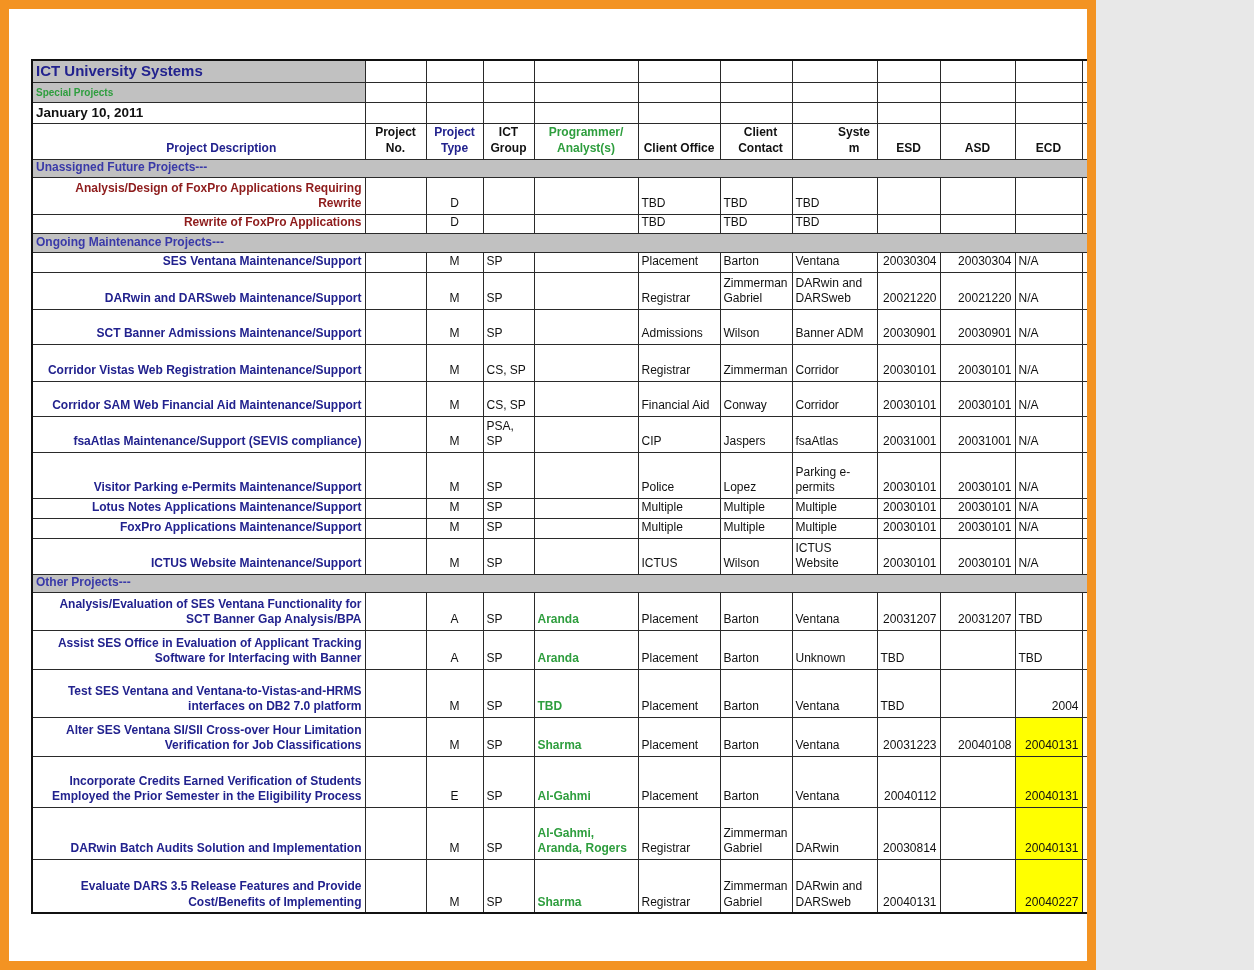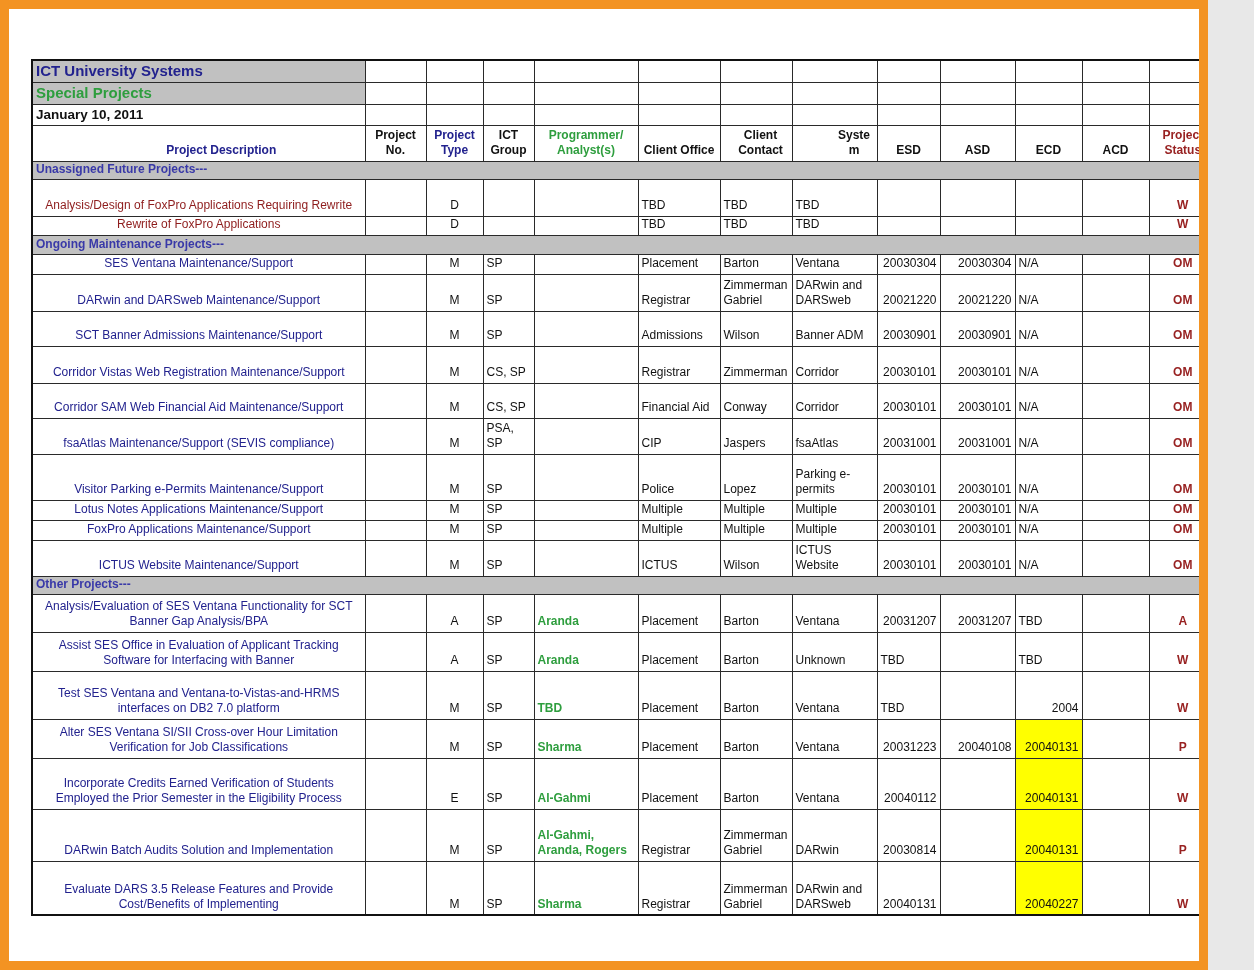--- a/index.html
+++ b/index.html
@@ -1,31 +1,31 @@
 <!DOCTYPE html>
 <html style="--navy: #22228e; --green: #2e9e3e; --maroon: #982222; --secblue: #3939a8; --gray: #c1c1c1; --yellow: #ffff00; --orange: #f39322;"><head>
 <meta charset="utf-8">
 <style>
   :root{
     --navy:#22228e; --green:#2e9e3e; --maroon:#982222; --secblue:#3939a8;
     --gray:#c1c1c1; --yellow:#ffff00; --orange:#f39322; --line:#2a2a2a;
   }
   html,body{margin:0;padding:0;background:#e8e8e8;}
-  .page{position:relative;width:1208px;height:970px;background:#ffffff;
+  .page{position:relative;width:1096px;height:970px;background:#ffffff;
         box-sizing:border-box;border:9px solid var(--orange);overflow:hidden;}
   .sheet{position:absolute;left:22px;top:50px;}
   table{border-collapse:collapse;table-layout:fixed;width:1185px;
         border:2px solid #111;font-family:"Liberation Sans",sans-serif;}
   td,th{border:1px solid var(--line);padding:0 3px 2px 3px;vertical-align:bottom;
         font-size:12px;line-height:1.28;color:#111;overflow:hidden;word-wrap:break-word;}
   th{text-align:center;white-space:pre-line;font-weight:bold;padding-bottom:3px;}
   .t1{font-size:15px;font-weight:bold;color:var(--navy);background:var(--gray);}
-  .t2{font-size:15px;font-weight:bold;color:var(--green);background:var(--gray);}
+  .t2{font-size:10px;font-weight:bold;color:var(--green);background:var(--gray);}
   .t3{font-size:13.5px;font-weight:bold;color:#111;}
-  .desc{font-weight:normal;color:var(--navy);text-align:center;}
+  .desc{font-weight:bold;color:var(--navy);text-align:right;}
   .desc.red{color:#8e1c1c;}
   .center{text-align:center;}
   .num{text-align:right;margin-left:8px;}
   .green{color:var(--green);font-weight:bold;}
   .status{color:var(--maroon);font-weight:bold;text-align:center;}
   .yellow{background:var(--yellow);}
   tr.section td{background:var(--gray);color:var(--secblue);font-weight:bold;
                 text-align:left;padding-bottom:1px;}
 </style>
 </head>

